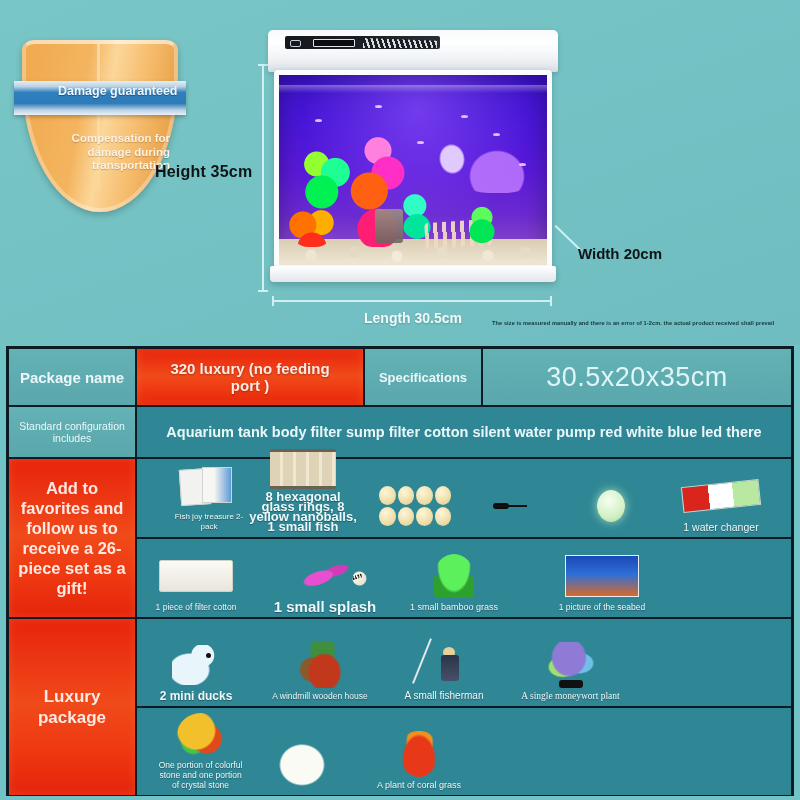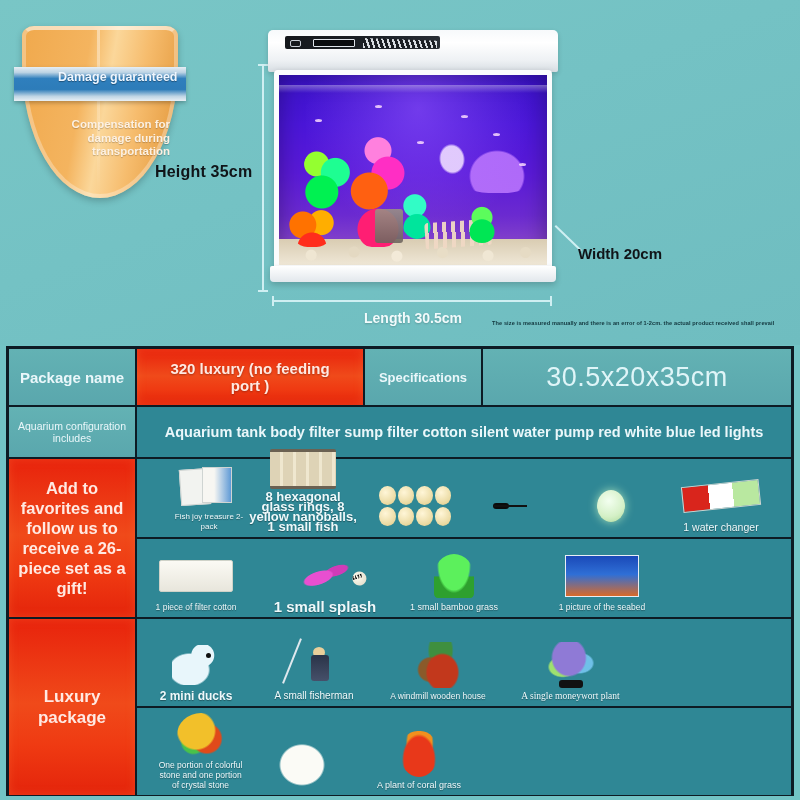--- a/index.html
+++ b/index.html
@@ -11,21 +11,21 @@
   body { background: #72c3c5; position: relative; }
 
   
   #hero {
     position: absolute; left: 0; top: 0; width: 800px; height: 345px;
     background: linear-gradient(160deg,#79c6c6 0%,#74c2c4 45%,#6fbdc0 100%);
     overflow: hidden;
   }
 
   
-  #badge { position: absolute; left: 14px; top: 22px; width: 172px; height: 182px; }
+  #badge { position: absolute; left: 14px; top: 36px; width: 172px; height: 182px; }
   .shield-body {
     position: absolute; left: 8px; top: 4px; width: 156px; height: 172px;
     background: linear-gradient(100deg,#f0a94d 0%,#f4b45f 38%,#fbd79a 52%,#f6bc6d 70%,#e09233 100%);
     border-radius: 12px 12px 50% 50% / 10px 10px 78% 78%;
     box-shadow: 0 3px 7px rgba(0,0,0,.22);
   }
   .shield-body:after{
     content:""; position:absolute; left:48%; top:4px; width:3px; height:164px;
     background:linear-gradient(to bottom,rgba(255,255,255,.42),rgba(255,255,255,0));
   }
@@ -349,22 +349,22 @@
 <div id="spec-table">
 
   <div class="trow">
     <div class="tcell lite" id="pkg-name">Package name</div>
     <div class="tcell redcell" id="pkg-value">320 luxury (no feeding port )</div>
     <div class="tcell lite" id="spec-label">Specifications</div>
     <div class="tcell lite" id="spec-value">30.5x20x35cm</div>
   </div>
 
   <div class="trow">
-    <div class="tcell lite" id="std-label">Aquarium configuration includes</div>
-    <div class="tcell dark" id="std-value">Aquarium tank body filter sump filter cotton silent water pump red white blue led lights</div>
+    <div class="tcell lite" id="std-label">Standard configuration includes</div>
+    <div class="tcell dark" id="std-value">Aquarium tank body filter sump filter cotton silent water pump red white blue led there</div>
   </div>
 
   <div class="trow">
     <div class="tcell redcell" id="gift-cell">Add to favorites and follow us to receive a 26-piece set as a gift!</div>
     <div class="item-row" id="gift-groups">
         <div class="item-strip" style="height: 80px;">
           <div class="item" style="width: 110px; padding-left: 36px;">
             <div class="item-art">
               <div class="art-books">
                 <i></i>
@@ -452,36 +452,36 @@
     <div class="item-row" id="lux-groups">
         <div class="item-strip" style="height: 89px;">
           <div class="item" style="width: 118px;">
             <div class="item-art">
               <div class="art-duck">
                 <o></o>
               </div>
             </div>
             <div class="item-cap" style="font-size: 12px; font-weight: bold;">2 mini ducks</div>
           </div>
+          <div class="item" style="width: 130px;">
+            <div class="item-art">
+              <div class="art-house"></div>
+            </div>
+            <div class="item-cap" style="font-size: 8.5px;">A windmill wooden house</div>
+          </div>
           <div class="item" style="width: 118px;">
             <div class="item-art">
               <div class="art-fisher">
                 <em></em>
                 <span></span>
                 <p></p>
               </div>
             </div>
             <div class="item-cap" style="font-size: 10px;">A small fisherman</div>
           </div>
-          <div class="item" style="width: 130px;">
-            <div class="item-art">
-              <div class="art-house"></div>
-            </div>
-            <div class="item-cap" style="font-size: 8.5px;">A windmill wooden house</div>
-          </div>
           <div class="item" style="width: 135px;">
             <div class="item-art">
               <div class="art-money">
                 <i></i>
               </div>
             </div>
             <div class="item-cap" style="font-size: 9.5px; font-family: Liberation Serif, serif;">A single moneywort plant</div>
           </div>
           <div class="item" style="width: 153px;">
             <div class="item-art"></div>

